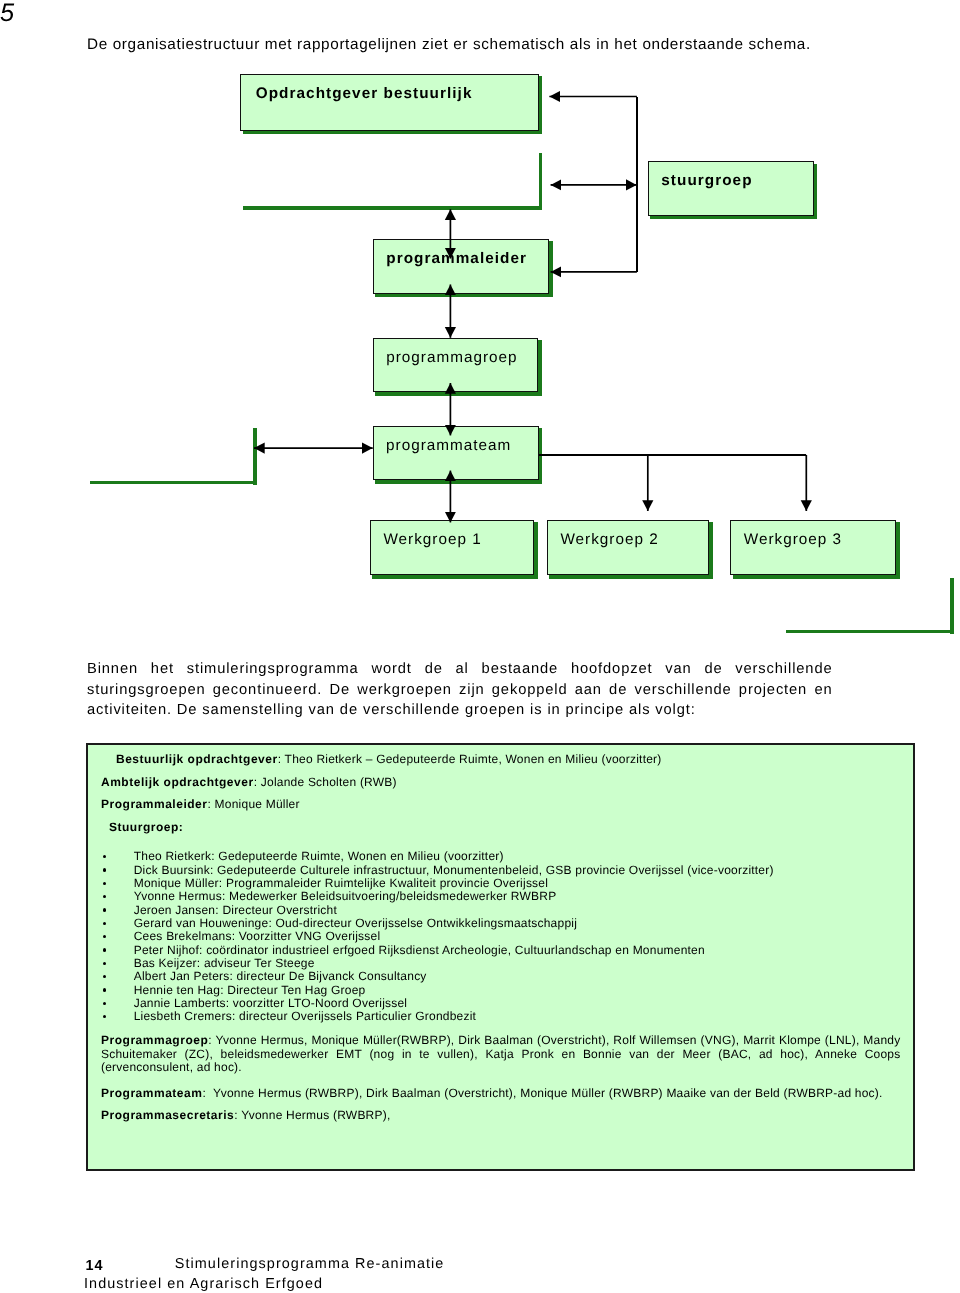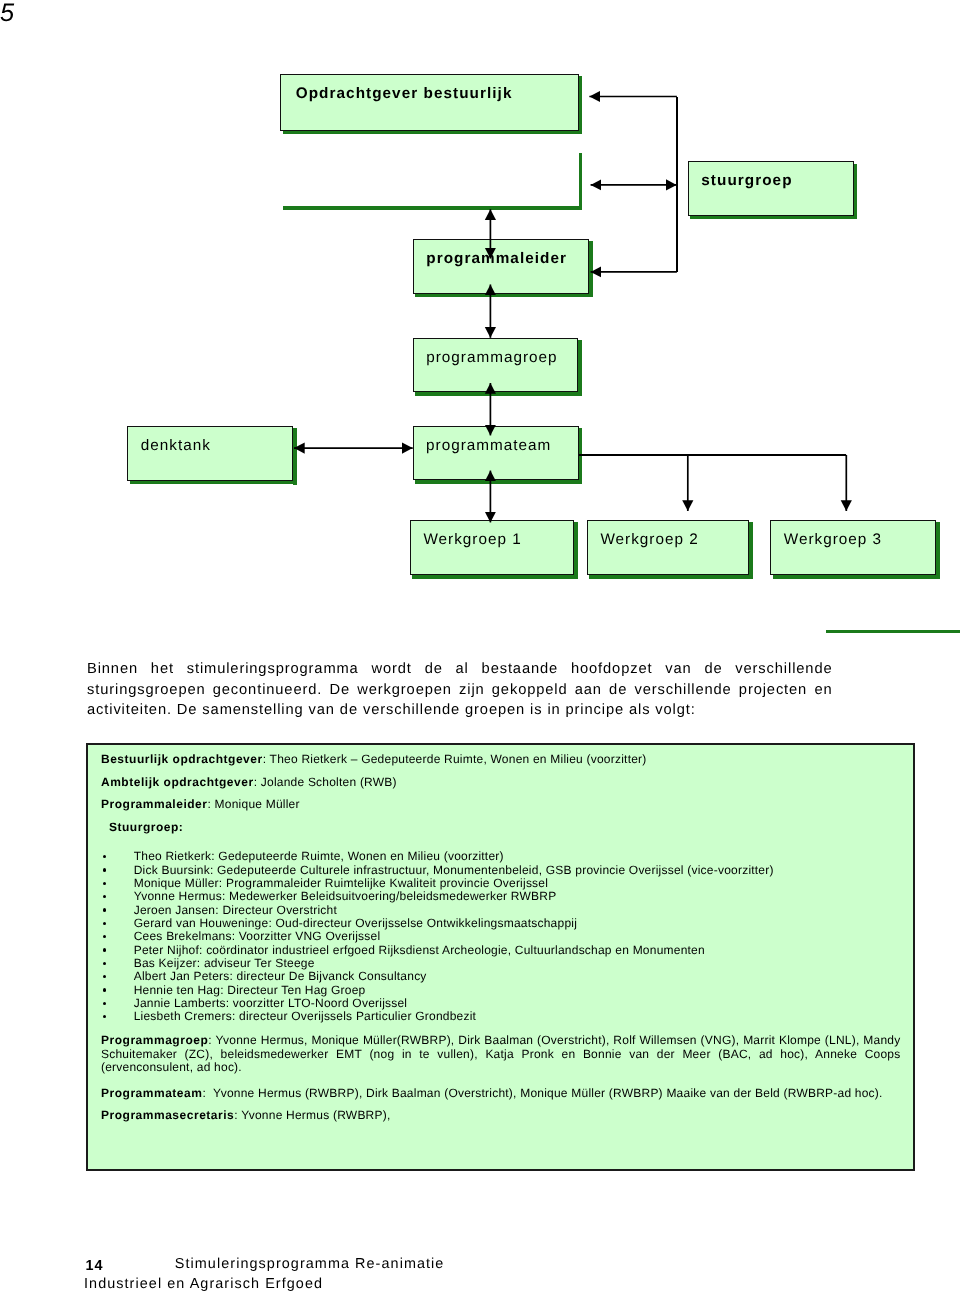--- a/index.html
+++ b/index.html
@@ -12,21 +12,21 @@
 
 
 .chapnum{position:absolute;left:0px;top:1.1px;font-size:25.4px;font-style:italic;font-weight:400;
          letter-spacing:1.9px;line-height:1;}
 .chaptitle{position:absolute;left:87px;top:1.1px;font-size:25.4px;font-style:italic;font-weight:400;
            letter-spacing:1.9px;line-height:1;white-space:nowrap;}
 .intro{position:absolute;left:87px;top:36.7px;font-size:15.3px;line-height:1;letter-spacing:.64px;
        white-space:nowrap;}
 
 
-.diagram{position:absolute;left:0;top:0;width:760px;height:640px;margin-left:40px;}
+.diagram{position:absolute;left:0;top:0;width:760px;height:640px;}
 .shadows{position:absolute;left:0;top:0;width:960px;height:660px;}
 .sh{position:absolute;background:#1b7a1b;}
 .nbox{position:absolute;background:#ccffcc;box-sizing:border-box;border:1.7px solid #111;}
 .nbox > span{position:absolute;left:12.6px;top:11.3px;font-size:15.3px;letter-spacing:1px;white-space:nowrap;line-height:1;}
 .nbox.b > span{font-weight:bold;letter-spacing:1.05px;left:14.6px;}
 svg.arrows{position:absolute;left:0;top:0;width:960px;height:660px;overflow:visible;}
 
 
 .para{position:absolute;left:87px;top:659.1px;width:745.5px;font-size:14.7px;line-height:20.5px;
       text-align:justify;letter-spacing:.88px;}
@@ -48,20 +48,21 @@
 .foot1{position:absolute;left:85.5px;top:1258.8px;font-size:14.4px;line-height:1;font-weight:bold;letter-spacing:1.07px;}
 .foot2{position:absolute;left:174.8px;top:1256.7px;font-size:14.4px;line-height:1;letter-spacing:1.07px;white-space:nowrap;}
 .foot3{position:absolute;left:84px;top:1276.9px;font-size:14.4px;line-height:1;letter-spacing:1.07px;white-space:nowrap;}
 </style>
 </head>
 <body>
 
 <div class="page">
 
   <div class="chapnum">5</div>
+  <div class="intro">De organisatiestructuur met rapportagelijnen ziet er schematisch als in het onderstaande schema.</div>
 
   <div class="diagram">
     <div class="shadows">
       <div class="sh" style="left:538.8px;top:76.2px;width:3.6px;height:58.3px;"></div>
       <div class="sh" style="left:242.5px;top:130.9px;width:299.90px;height:3.4px;"></div>
       <div class="nbox b" style="left:240.2px;top:73.9px;width:298.6px;height:57px;">
           <span>Opdrachtgever bestuurlijk</span>
         </div>
       <div class="sh" style="left:538.8px;top:153.4px;width:3.6px;height:56.5px;"></div>
       <div class="sh" style="left:242.5px;top:206.3px;width:299.90px;height:3.4px;"></div>
@@ -75,23 +76,20 @@
       <div class="nbox b" style="left:372.6px;top:238.8px;width:176.6px;height:54.8px;">
           <span style="left:12.7px">programmaleider</span>
         </div>
       <div class="sh" style="left:538.40px;top:340.1px;width:3.6px;height:55.8px;"></div>
       <div class="sh" style="left:374.90px;top:392.3px;width:167.10px;height:3.4px;"></div>
       <div class="nbox" style="left:372.6px;top:337.8px;width:165.8px;height:54.5px;">
           <span>programmagroep</span>
         </div>
       <div class="sh" style="left:253.40px;top:427.8px;width:3.6px;height:56.8px;"></div>
       <div class="sh" style="left:89.5px;top:481px;width:167.5px;height:3.4px;"></div>
-      <div class="nbox" style="left:87.2px;top:425.5px;width:166.2px;height:55.5px;">
-          <span>denktank</span>
-        </div>
       <div class="sh" style="left:538.5px;top:428.1px;width:3.6px;height:55.9px;"></div>
       <div class="sh" style="left:374.8px;top:480.40px;width:167.3px;height:3.4px;"></div>
       <div class="nbox" style="left:372.5px;top:425.8px;width:166px;height:54.6px;">
           <span>programmateam</span>
         </div>
       <div class="sh" style="left:534.3px;top:522.10px;width:3.6px;height:56.8px;"></div>
       <div class="sh" style="left:372.1px;top:575.3px;width:165.8px;height:3.4px;"></div>
       <div class="nbox" style="left:369.8px;top:519.8px;width:164.5px;height:55.5px;">
           <span>Werkgroep 1</span>
         </div>
@@ -135,21 +133,21 @@
         <path d="M 647.8 454.9 L 647.8 511" marker-end="url(#ah)"></path>
         <path d="M 806.3 454.9 L 806.3 511" marker-end="url(#ah)"></path>
       </g>
     </svg>
 
   </div>
 
   <div class="para">Binnen het stimuleringsprogramma wordt de al bestaande hoofdopzet van de verschillende sturingsgroepen gecontinueerd. De werkgroepen zijn gekoppeld aan de verschillende projecten en activiteiten. De samenstelling van de verschillende groepen is in principe als volgt:</div>
 
   <div class="panel">
-      <div class="prow" style="top:8.50px;"><b>Bestuurlijk opdrachtgever</b><span>: Theo Rietkerk – Gedeputeerde Ruimte, Wonen en Milieu (voorzitter)</span></div>
+      <div class="prow" style="top:8.50px;margin-left:15px;"><b>Bestuurlijk opdrachtgever</b><span>: Theo Rietkerk – Gedeputeerde Ruimte, Wonen en Milieu (voorzitter)</span></div>
       <div class="prow" style="top:31.00px;"><b>Ambtelijk opdrachtgever</b><span>: Jolande Scholten (RWB)</span></div>
       <div class="prow" style="top:53.50px;"><b>Programmaleider</b><span>: Monique Müller</span></div>
       <div class="prow" style="top:76.00px;margin-left:8px;"><b>Stuurgroep:</b><span></span></div>
       <div class="blist">
         <div class="bli" style="top:105.50px;">
           <span class="bul"></span>
           <span class="btx">Theo Rietkerk: Gedeputeerde Ruimte, Wonen en Milieu (voorzitter)</span>
         </div>
         <div class="bli" style="top:118.83px;">
           <span class="bul"></span>

